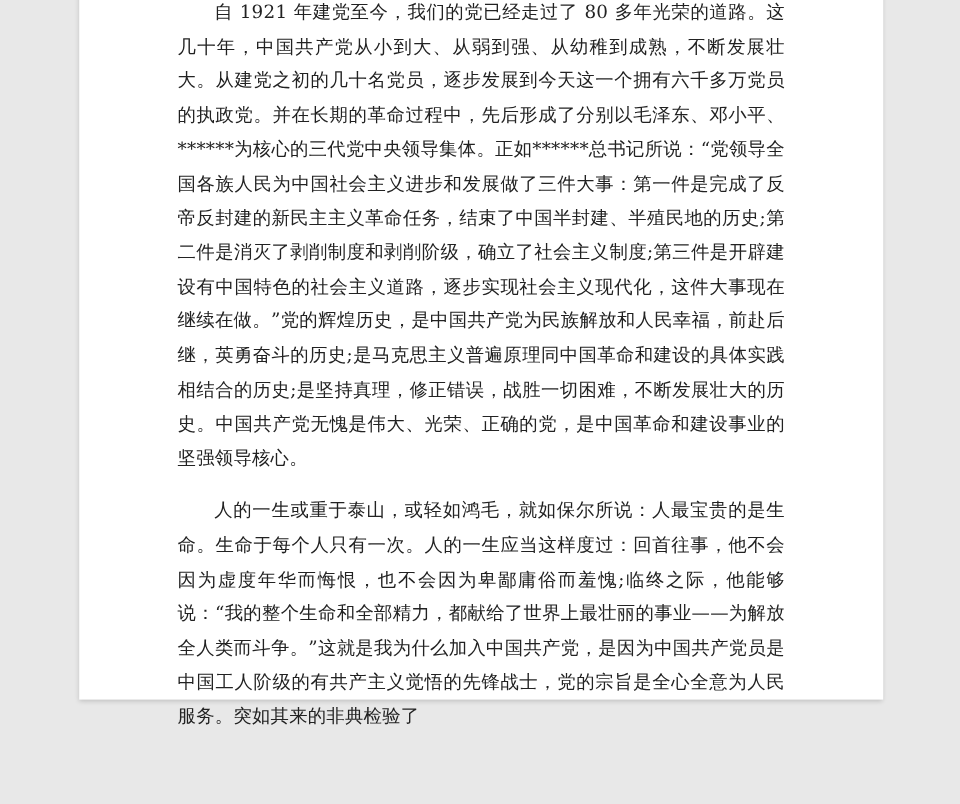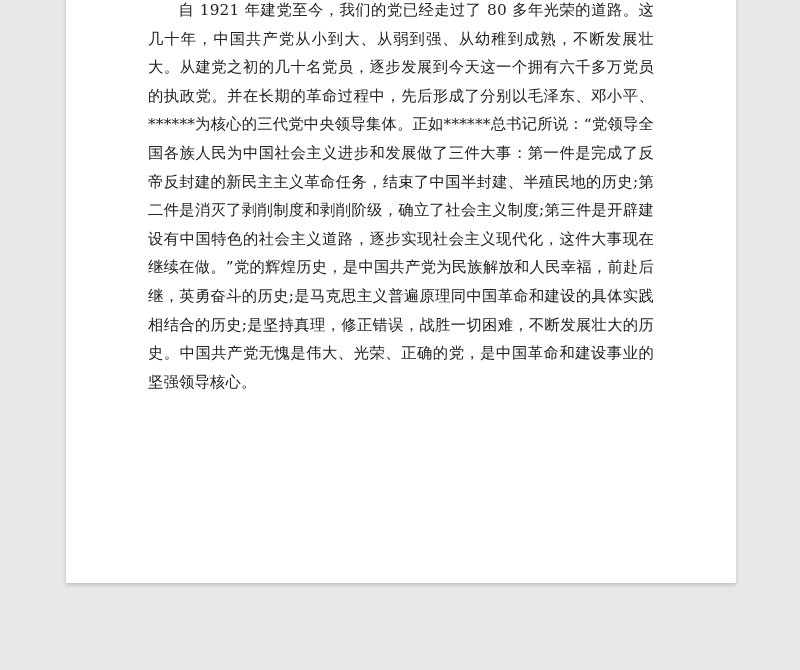--- a/index.html
+++ b/index.html
@@ -23,14 +23,15 @@
   }
   .para { margin: 0; text-indent: 2em; }
   .para + .para { margin-top: 15px; }
 </style>
 </head>
 <body>
 
 <div class="page">
   <div class="content">
     <p class="para">自 1921 年建党至今，我们的党已经走过了 80 多年光荣的道路。这几十年，中国共产党从小到大、从弱到强、从幼稚到成熟，不断发展壮大。从建党之初的几十名党员，逐步发展到今天这一个拥有六千多万党员的执政党。并在长期的革命过程中，先后形成了分别以毛泽东、邓小平、******为核心的三代党中央领导集体。正如******总书记所说：“党领导全国各族人民为中国社会主义进步和发展做了三件大事：第一件是完成了反帝反封建的新民主主义革命任务，结束了中国半封建、半殖民地的历史;第二件是消灭了剥削制度和剥削阶级，确立了社会主义制度;第三件是开辟建设有中国特色的社会主义道路，逐步实现社会主义现代化，这件大事现在继续在做。”党的辉煌历史，是中国共产党为民族解放和人民幸福，前赴后继，英勇奋斗的历史;是马克思主义普遍原理同中国革命和建设的具体实践相结合的历史;是坚持真理，修正错误，战胜一切困难，不断发展壮大的历史。中国共产党无愧是伟大、光荣、正确的党，是中国革命和建设事业的坚强领导核心。</p>
+    <p class="para">人的一生或重于泰山，或轻如鸿毛，就如保尔所说：人最宝贵的是生命。生命于每个人只有一次。人的一生应当这样度过：回首往事，他不会因为虚度年华而悔恨，也不会因为卑鄙庸俗而羞愧;临终之际，他能够说：“我的整个生命和全部精力，都献给了世界上最壮丽的事业——为解放全人类而斗争。”这就是我为什么加入中国共产党，是因为中国共产党员是中国工人阶级的有共产主义觉悟的先锋战士，党的宗旨是全心全意为人民服务。突如其来的非典检验了</p>
   </div>
 </div>
 
 </body></html>

